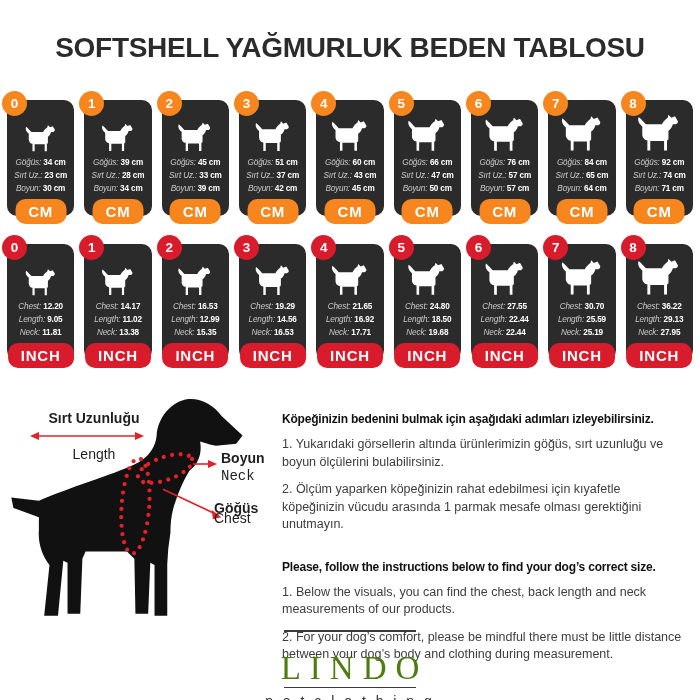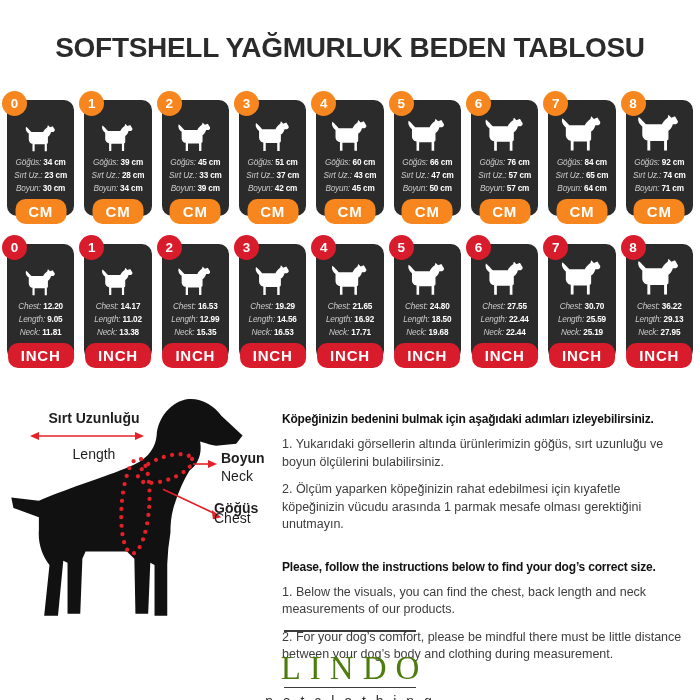--- a/index.html
+++ b/index.html
@@ -341,21 +341,21 @@
       <line x1="7" y1="6" x2="107" y2="6" stroke="#E42028" stroke-width="1.6"></line>
       <polygon points="0,6 9,2 9,10" fill="#E42028"></polygon>
       <polygon points="114,6 105,2 105,10" fill="#E42028"></polygon>
     </svg>
     <div class="dlabel lbl-center" style="left:24px; top:52px;">Length</div>
     <svg class="arr" style="left:192px; top:64px;" width="26" height="12">
       <line x1="1" y1="6" x2="17" y2="6" stroke="#E42028" stroke-width="1.6"></line>
       <polygon points="25,6 16,2 16,10" fill="#E42028"></polygon>
     </svg>
     <div class="dlabel bold" style="left:221px; top:56px;">Boyun</div>
-    <div class="dlabel" style="left:221px; top:74px;">Neck</div>
+    <div class="dlabel" style="left:221px; top:74px;font-family:Liberation Mono, monospace;">Neck</div>
     <div class="dlabel bold" style="left:214px; top:106px;">Göğüs</div>
     <div class="dlabel" style="left:214px; top:116px;">Chest</div>
   </div>
 
   <div class="instructions">
     <div class="ins-head">Köpeğinizin bedenini bulmak için aşağıdaki adımları izleyebilirsiniz.</div>
     <p>1. Yukarıdaki görsellerin altında ürünlerimizin göğüs, sırt uzunluğu ve boyun ölçülerini bulabilirsiniz.</p>
     <p>2. Ölçüm yaparken köpeğinizin rahat edebilmesi için kıyafetle köpeğinizin vücudu arasında 1 parmak mesafe olması gerektiğini unutmayın.</p>
     <div class="ins-head en">Please, follow the instructions below to find your dog’s correct size.</div>
     <p>1. Below the visuals, you can find the chest, back length and neck measurements of our products.</p>

